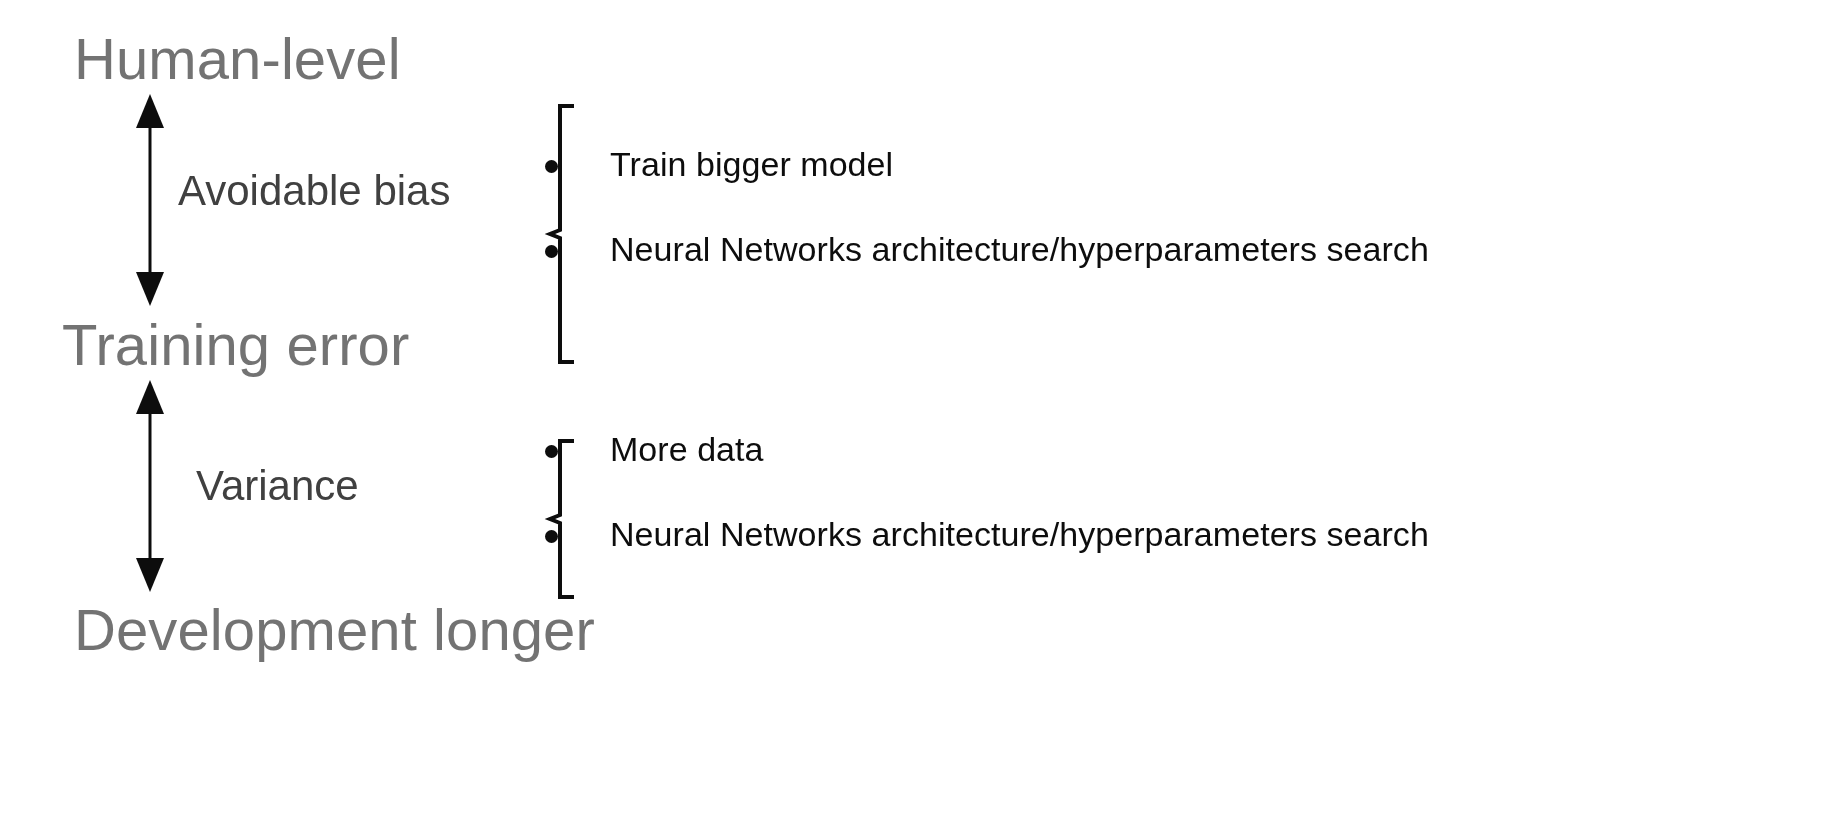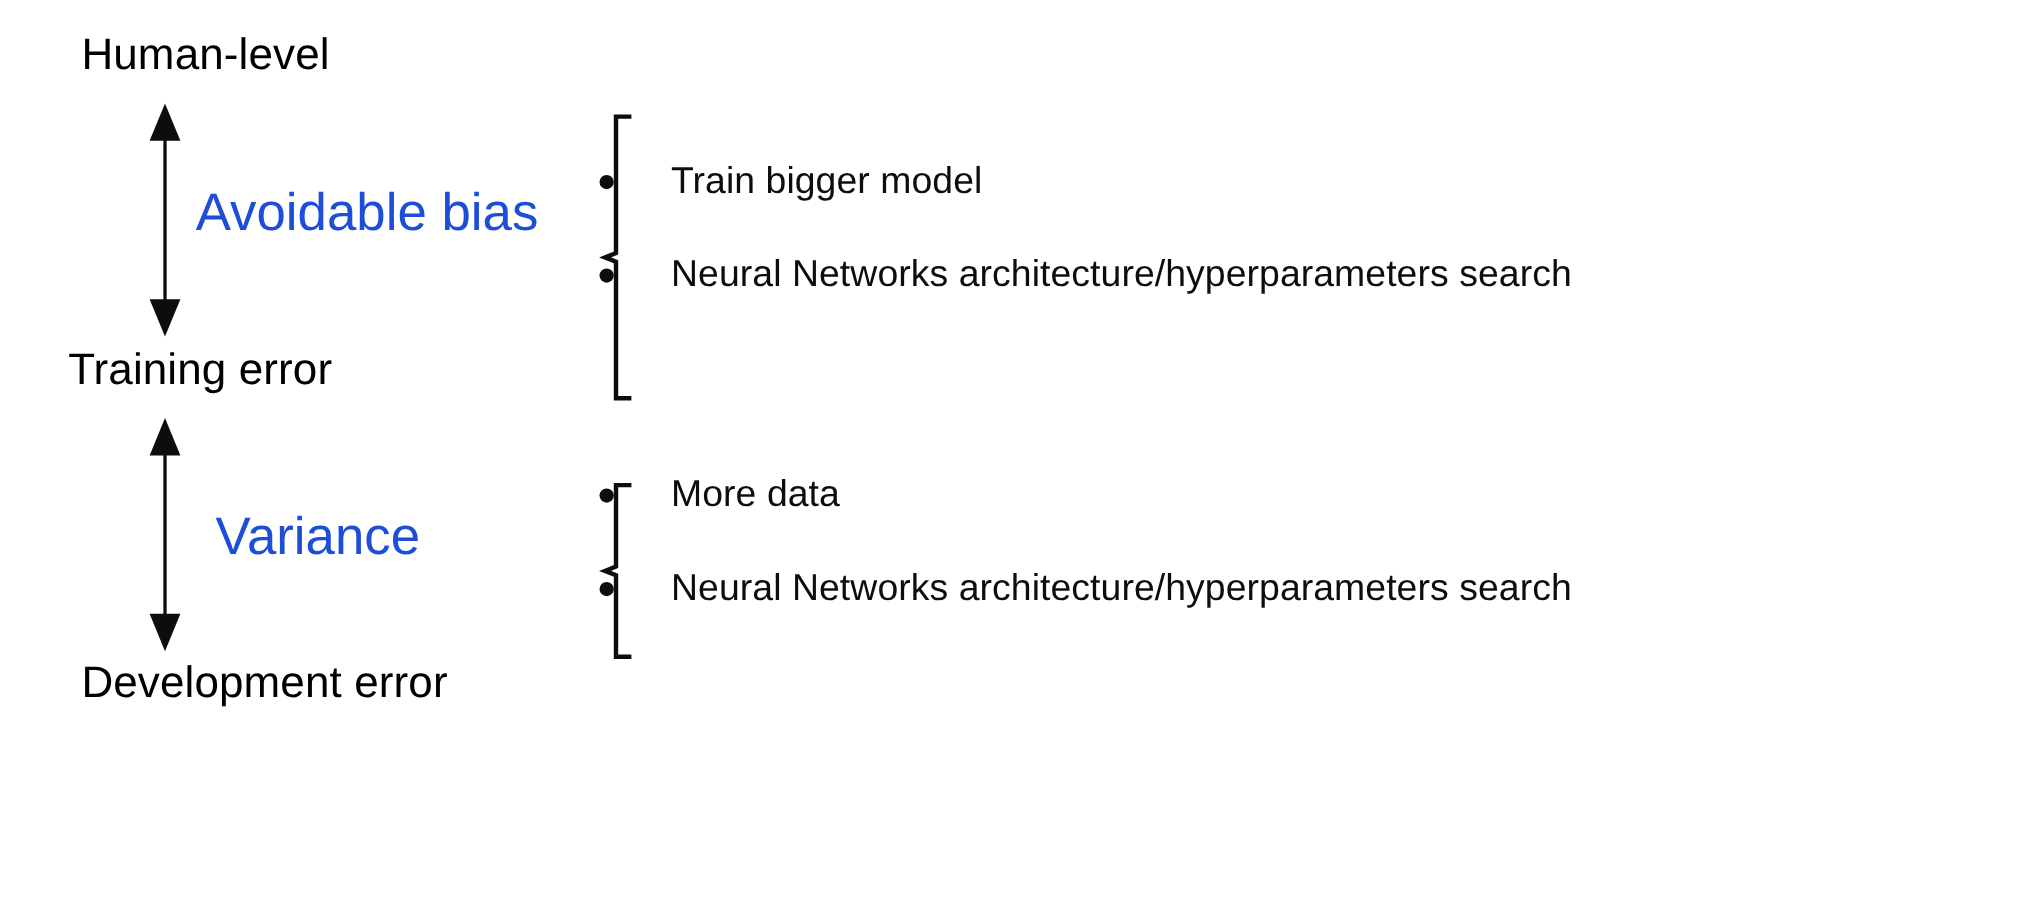--- a/index.html
+++ b/index.html
@@ -17,32 +17,32 @@
     position: relative;
     width: 1840px;
     height: 816px;
     background: #ffffff;
     overflow: hidden;
   }
 
   
   .level-label {
     position: absolute;
-    font-size: 40px;
+    font-size: 58px;
     line-height: 1;
     letter-spacing: 0.1px;
     white-space: nowrap;
-    color: #000000;
+    color: #737373;
   }
   .gap-label {
     position: absolute;
-    font-size: 48px;
+    font-size: 42px;
     line-height: 1;
     white-space: nowrap;
-    color: #1d4ed8;
+    color: #404040;
   }
 
   #label-human-level   { left: 74px;  top: 30px;  }
   #label-training-error{ left: 62px;  top: 316px; }
   #label-dev-error     { left: 74px;  top: 601px; }
 
   #label-avoidable-bias { left: 178px; top: 170px; }
   #label-variance       { left: 196px; top: 465px; }
 
   
@@ -105,21 +105,21 @@
 </style>
 </head>
 <body>
 
 <div id="stage">
 
   <div class="level-label" id="label-human-level">Human-level</div>
 
   <div class="level-label" id="label-training-error">Training error</div>
 
-  <div class="level-label" id="label-dev-error">Development error</div>
+  <div class="level-label" id="label-dev-error">Development longer</div>
 
   <div class="gap-label" id="label-avoidable-bias">Avoidable bias</div>
 
   <div class="gap-label" id="label-variance">Variance</div>
 
   <svg class="arrow-svg" id="arrow-bias" width="52" height="216" viewBox="0 0 52 216">
     <line x1="26" y1="22" x2="26" y2="194" stroke="#0d0d0d" stroke-width="3"></line>
     <polygon points="26,2 40,36 12,36" fill="#0d0d0d"></polygon>
     <polygon points="26,214 40,180 12,180" fill="#0d0d0d"></polygon>
   </svg>

